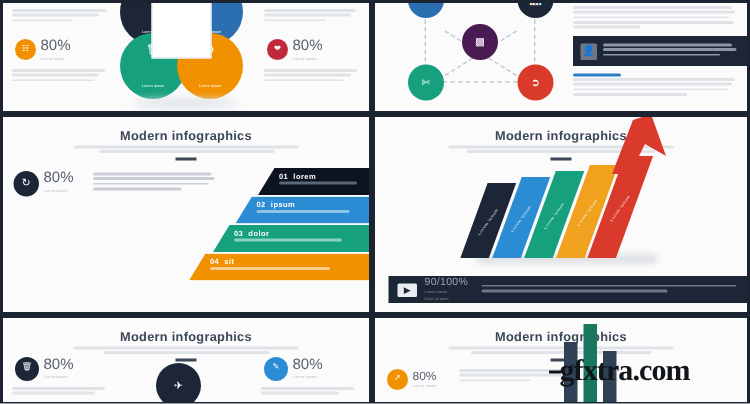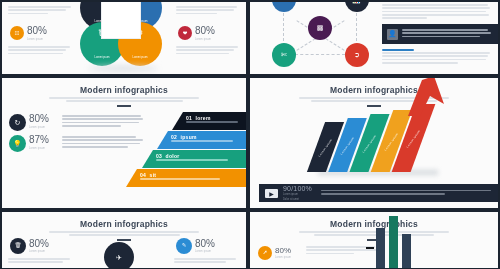--- a/index.html
+++ b/index.html
@@ -231,35 +231,20 @@
         </div>
         <div class="txtblk" style="width:82px;padding-top:1px;">
           <div class="ph" style="width:96%"></div>
             <div class="ph" style="width:99%"></div>
           <div class="ph" style="width:94%"></div>
             <div class="ph" style="width:72%"></div>
         </div>
       </div>
 
 
-      <div class="statrow">
-        <div class="circ" style="width:17px;height:17px;background:#17a07e;">
-            <span class="ico">💡</span>
-          </div>
-        <div style="width:30px;">
-          <div class="pct">87%</div>
-          <div class="cap">Lorem ipsum</div>
-        </div>
-        <div class="txtblk" style="width:82px;padding-top:1px;">
-          <div class="ph" style="width:90%"></div>
-            <div class="ph" style="width:99%"></div>
-          <div class="ph" style="width:95%"></div>
-            <div class="ph" style="width:80%"></div>
-        </div>
-      </div>
 
     </div>
 
     <div class="pyr" style="right:0;top:34px;width:120px;">
       <div class="band" style="margin-left:46px;width:74px;height:18px;background:#0d1420;
                   clip-path:polygon(11px 0,100% 0,100% 100%,0 100%);">
         <div class="bandtxt">
           <div class="bandnum"><span>01</span>
             &nbsp;<span>lorem</span></div>
           <div class="ph" style="width:52px;background:#5c6675;"></div>
@@ -401,13 +386,14 @@
         <div class="ph l" style="width:99%"></div>
       <div class="ph l" style="width:66%"></div>
     </div>
 
     <div class="vbar" style="left:126px;width:9px;height:40px;background:#2f4156;"></div>
     <div class="vbar" style="left:139px;width:9px;height:52px;background:#17785f;"></div>
     <div class="vbar" style="left:152px;width:9px;height:34px;background:#2f4156;"></div>
   </div>
 
   <div class="wmdash"></div>
+  <div class="watermark">gfxtra.com</div>
 </div>
 
 </body></html>

